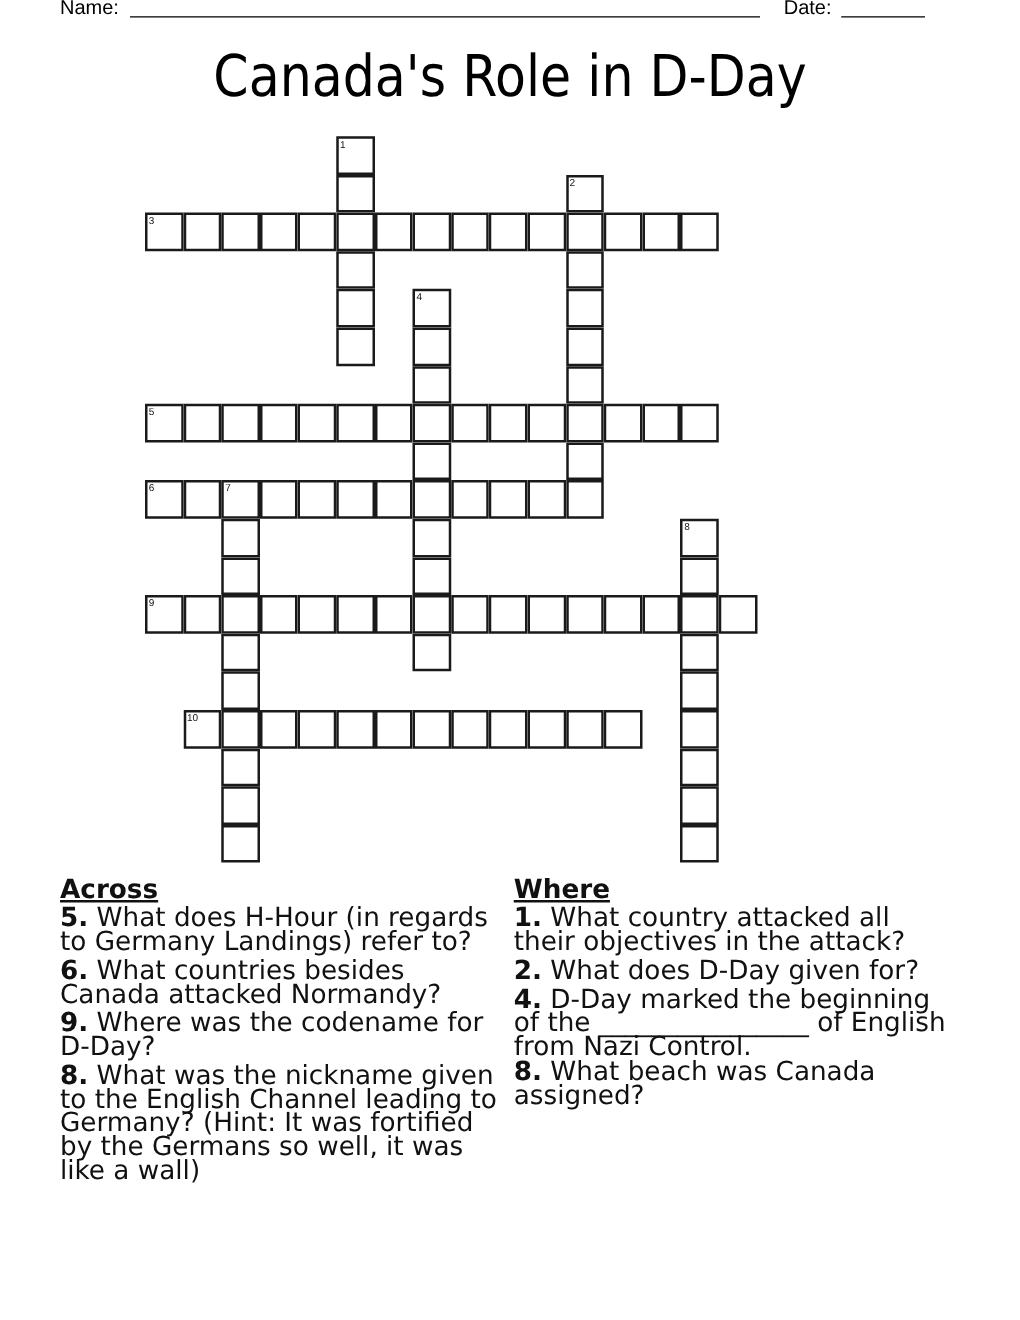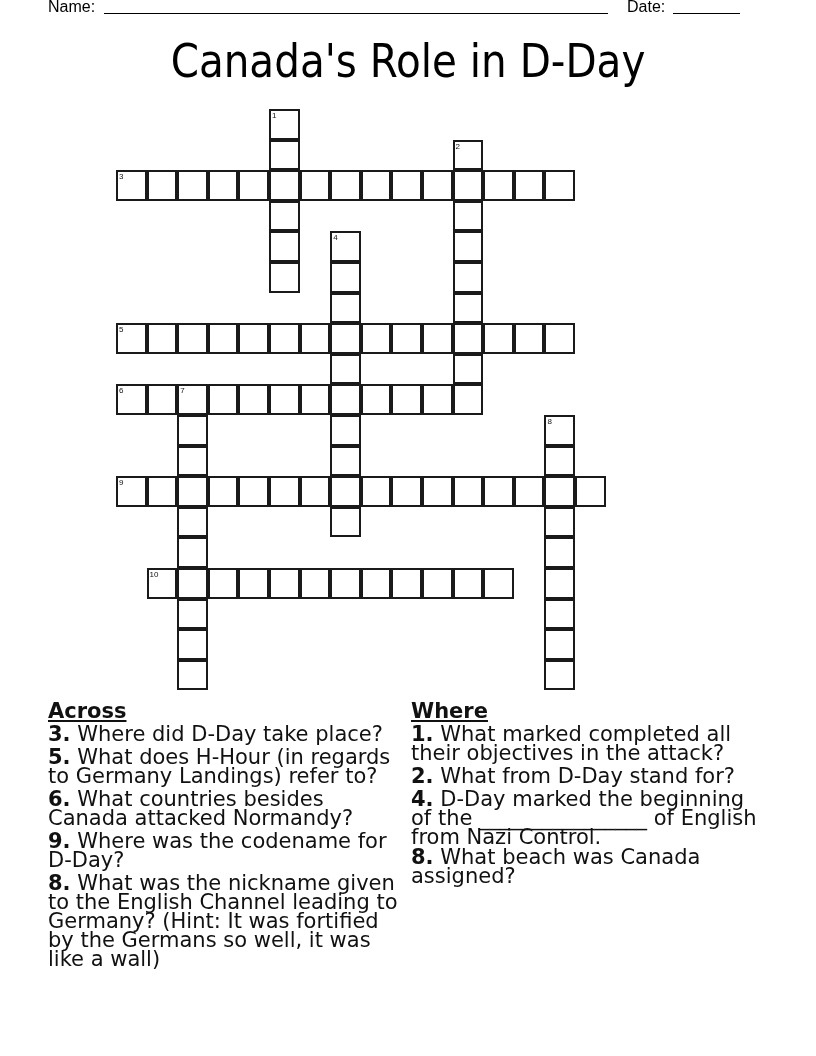--- a/index.html
+++ b/index.html
@@ -171,26 +171,25 @@
     <div class="cell" style="left: 331.2px; top: 569px;"></div>
     <div class="cell" style="left: 361.8px; top: 569px;"></div>
     <div class="cell" style="left: 392.4px; top: 569px;"></div>
     <div class="cell" style="left: 423px; top: 569px;"></div>
     <div class="cell" style="left: 453.6px; top: 569px;"></div>
     <div class="cell" style="left: 484.2px; top: 569px;"></div>
   </div>
 
 <div class="clues across">
   <span class="heading">Across</span>
-  <div class="clue"><span class="cnum">3.</span> <span>Where did D-Day take place?</span></div>
   <div class="clue"><span class="cnum">5.</span> <span>What does H-Hour (in regards to Germany Landings) refer to?</span></div>
   <div class="clue"><span class="cnum">6.</span> <span>What countries besides Canada attacked Normandy?</span></div>
   <div class="clue"><span class="cnum">9.</span> <span>Where was the codename for D-Day?</span></div>
   <div class="clue"><span class="cnum">8.</span> <span>What was the nickname given to the English Channel leading to Germany? (Hint: It was fortified by the Germans so well, it was like a wall)</span></div>
 </div>
 
 <div class="clues down">
   <span class="heading">Where</span>
-  <div class="clue"><span class="cnum">1.</span> <span>What marked completed all their objectives in the attack?</span></div>
-  <div class="clue"><span class="cnum">2.</span> <span>What from D-Day stand for?</span></div>
+  <div class="clue"><span class="cnum">1.</span> <span>What country attacked all their objectives in the attack?</span></div>
+  <div class="clue"><span class="cnum">2.</span> <span>What does D-Day given for?</span></div>
   <div class="clue tight"><span class="cnum">4.</span> <span>D-Day marked the beginning of the ________________ of English from Nazi Control.</span></div>
   <div class="clue"><span class="cnum">8.</span> <span>What beach was Canada assigned?</span></div>
 </div>
 
 </body></html>

